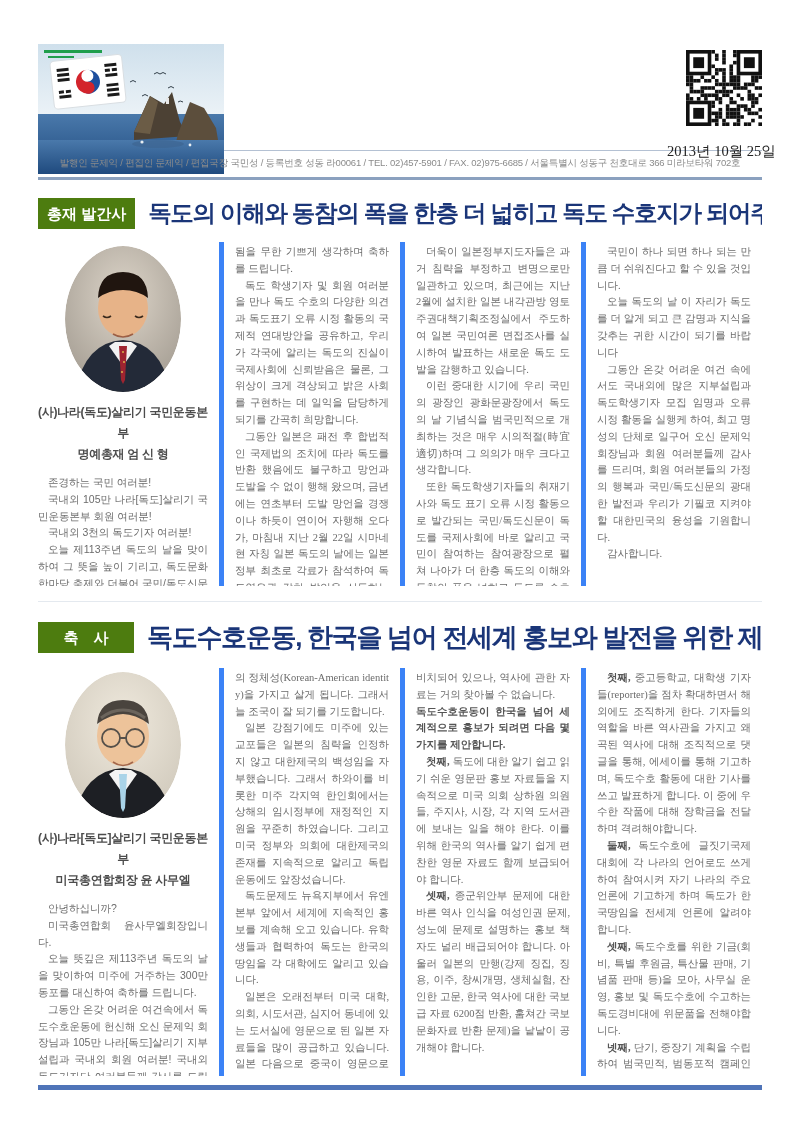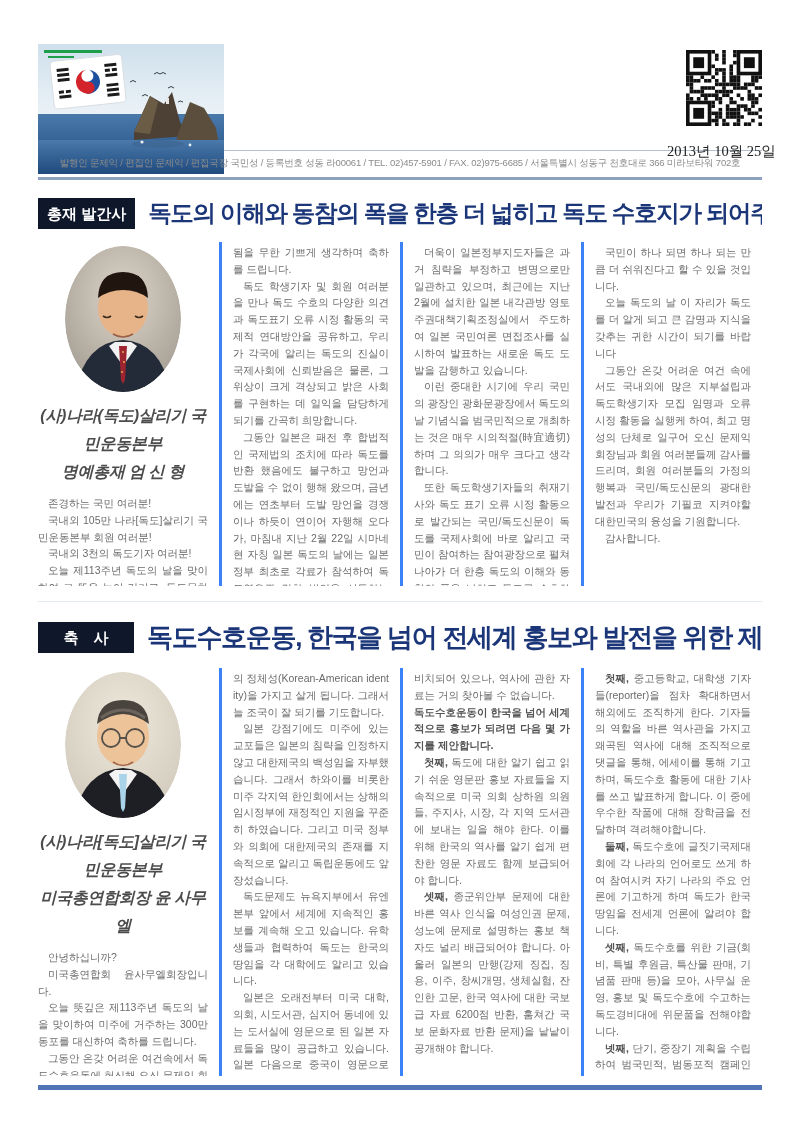--- a/index.html
+++ b/index.html
@@ -23,42 +23,42 @@
   .qr-block { width:95px; flex:0 0 auto; text-align:right; padding-top:6px; }
   .qr-block svg { width:76px; height:76px; display:inline-block; }
   .issue-date { margin-top:12px; font-family:"Liberation Serif","DejaVu Serif",serif; font-size:14.5px; color:#222; white-space:nowrap; }
 
   
   .pubbar { border-top:1px solid #b4c1d3; border-bottom:3px solid #8ba1bf;
             padding:6px 0 7px; text-align:center; font-size:9.5px; color:#8b8b8b; letter-spacing:-0.2px; }
 
   
   .art-head { display:flex; align-items:center; gap:13px; margin-top:17px; }
-  .badge { background:#0f172a; color:#fff; font-weight:700; font-size:15px; line-height:1;
+  .badge { background:#4d7c0f; color:#fff; font-weight:700; font-size:15px; line-height:1;
            padding:8px 9px; min-width:96px; text-align:center; flex:0 0 auto; }
   .headline { font-size:23.5px; font-weight:900; color:#1a3578; letter-spacing:-1.3px;
               white-space:nowrap; overflow:hidden; flex:1; }
   .headline2 { font-size:26px; }
 
   .cols { display:grid; grid-template-columns:repeat(4,1fr); margin-top:13px; }
   .col { padding:2px 11px 0; overflow:hidden; }
   .col:first-child { padding-left:0; }
-  .col + .col { border-left:3px solid #3b82f6; }
+  .col + .col { border-left:5px solid #3b82f6;font-family:Liberation Serif, serif; }
   .cols-a1 .col { height:344px; }
   .cols-a2 .col { height:408px; }
 
   .col p { font-size:10.5px; line-height:1.6; color:#6b6b6b; text-align:justify;
            text-indent:0.95em; word-break:break-all; }
   .col p.noindent { text-indent:0; }
   .col p.bold { font-weight:700; color:#555; }
   .col p b { color:#555; }
 
   figure { text-align:center; margin-bottom:9px; }
   .oval { width:116px; height:146px; border-radius:50%; margin:2px auto 10px; display:block; }
-  .cap { font-size:16px; font-weight:700; color:#4c4c4c; line-height:1.75; letter-spacing:-0.3px;font-style:italic; }
+  .cap { font-size:12px; font-weight:700; color:#4c4c4c; line-height:1.75; letter-spacing:-0.3px; }
 
   .article2 { border-top:1px solid #e4e9ef; margin-top:15px; padding-top:1px; }
   .bottom-line { height:5px; background:#4f74b8; margin-top:9px; }
 </style>
 </head>
 <body>
 
 <div class="page">
 
   <div class="header">

